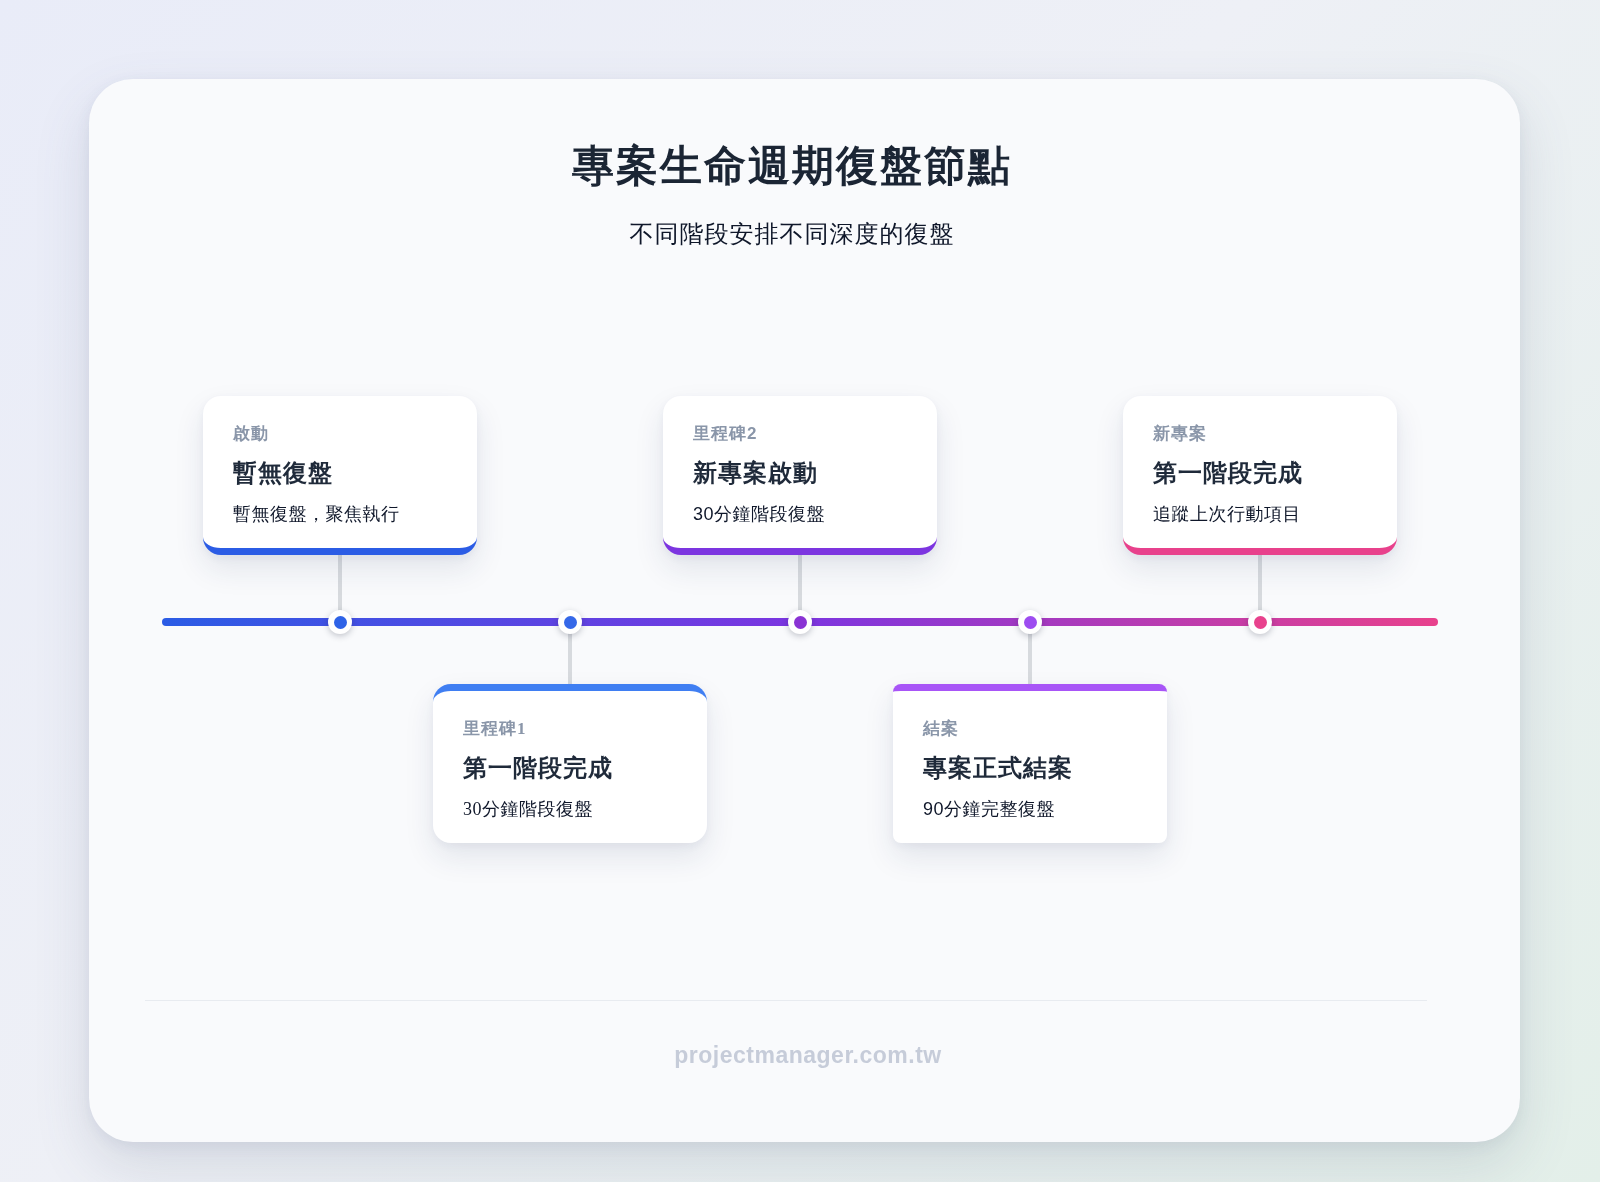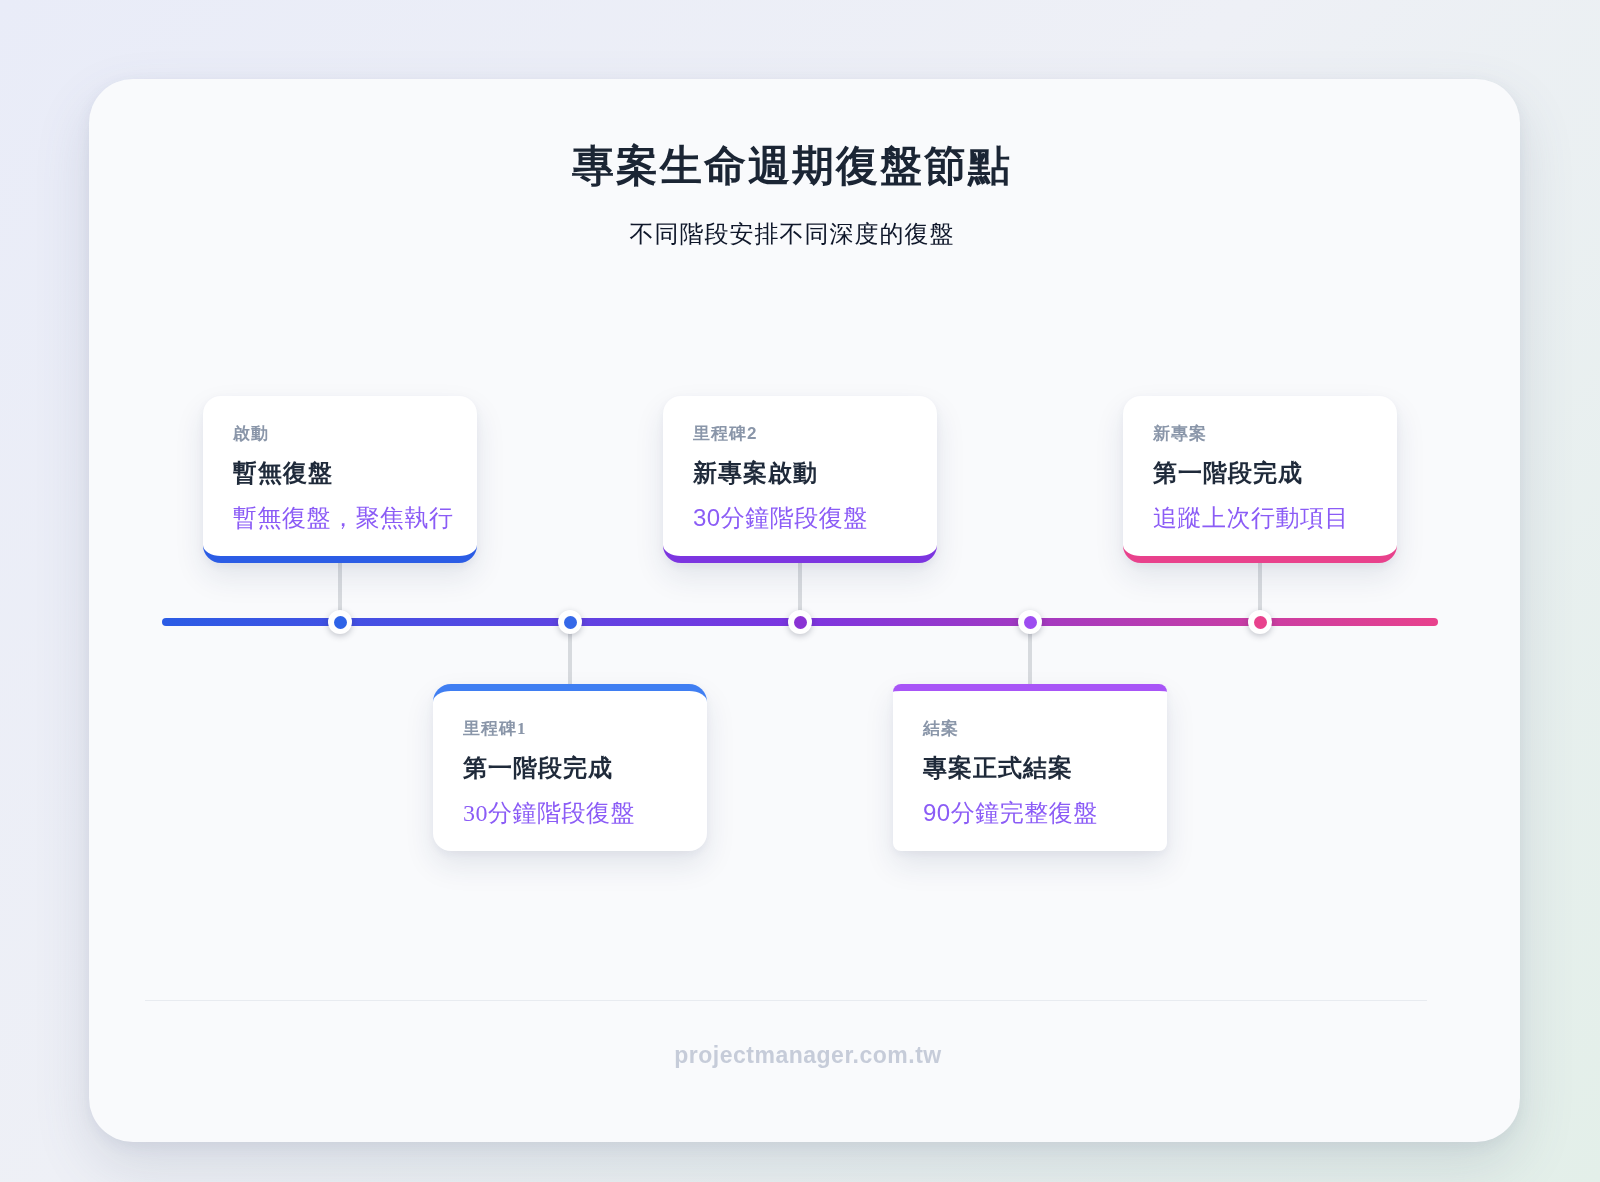--- a/index.html
+++ b/index.html
@@ -118,22 +118,22 @@
     margin-bottom: 12px;
   }
   .card .name {
     font-size: 24px;
     font-weight: bold;
     color: #1f2a3a;
     letter-spacing: 1px;
     margin-bottom: 13px;
   }
   .card .desc {
-    font-size: 24px;
-    color: #8b5cf6;
+    font-size: 18px;
+    color: #0f172a;
     letter-spacing: 0.5px;
   }
 
   .footer-divider {
     position: absolute;
     left: 145px;
     top: 1000px;
     width: 1282px;
     height: 1px;
     background: #e8ebf0;

